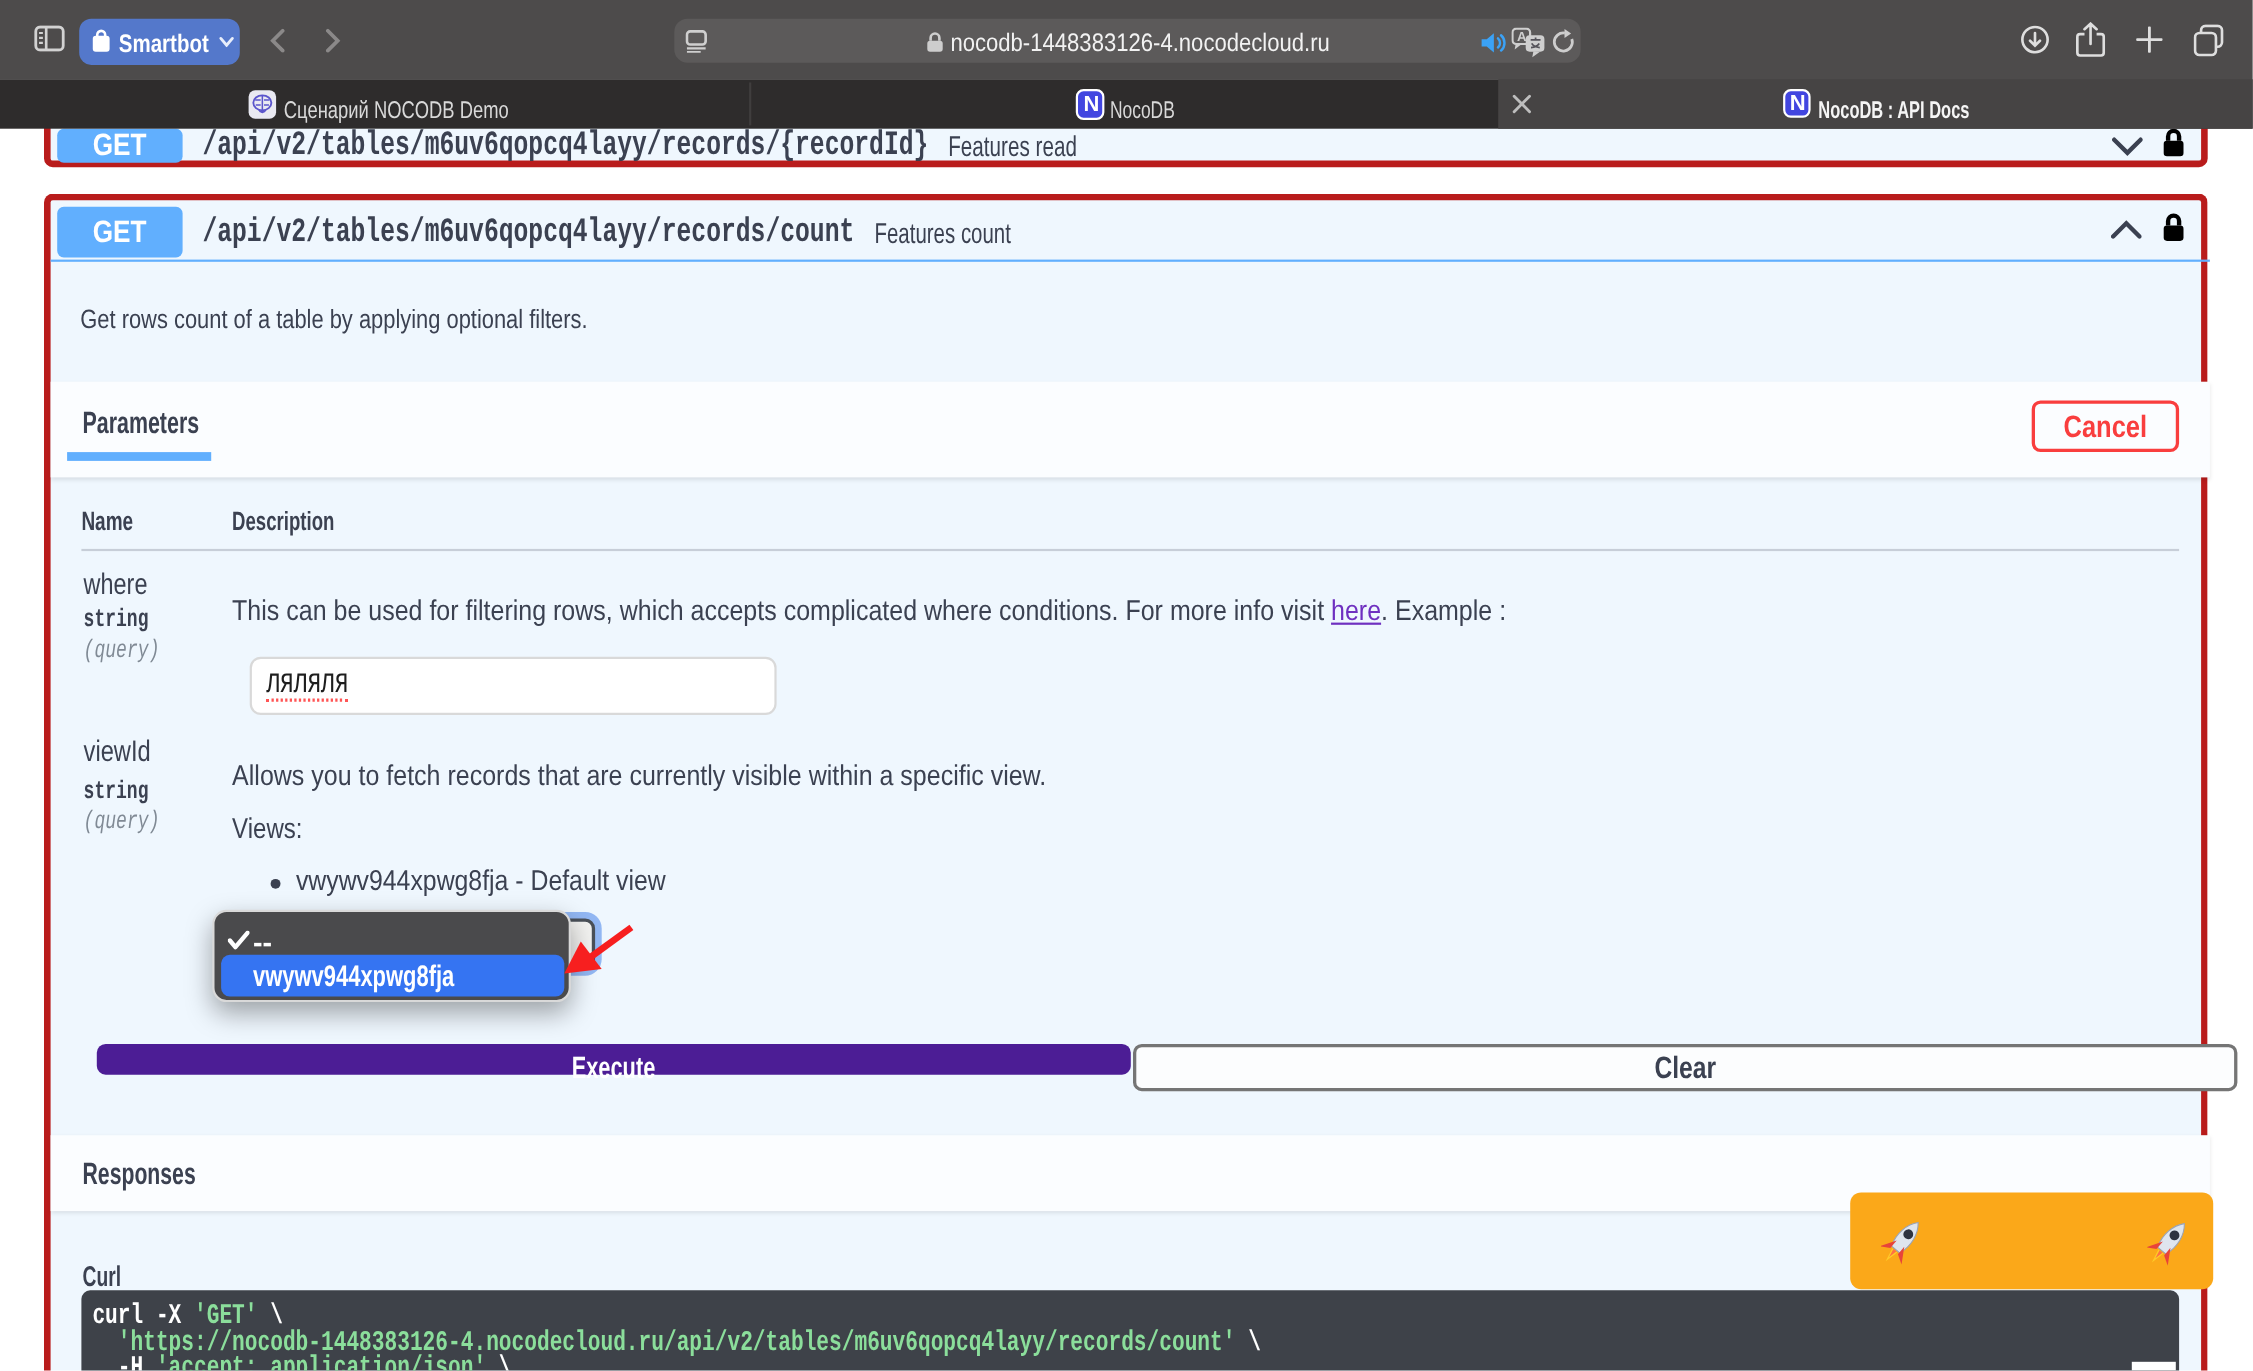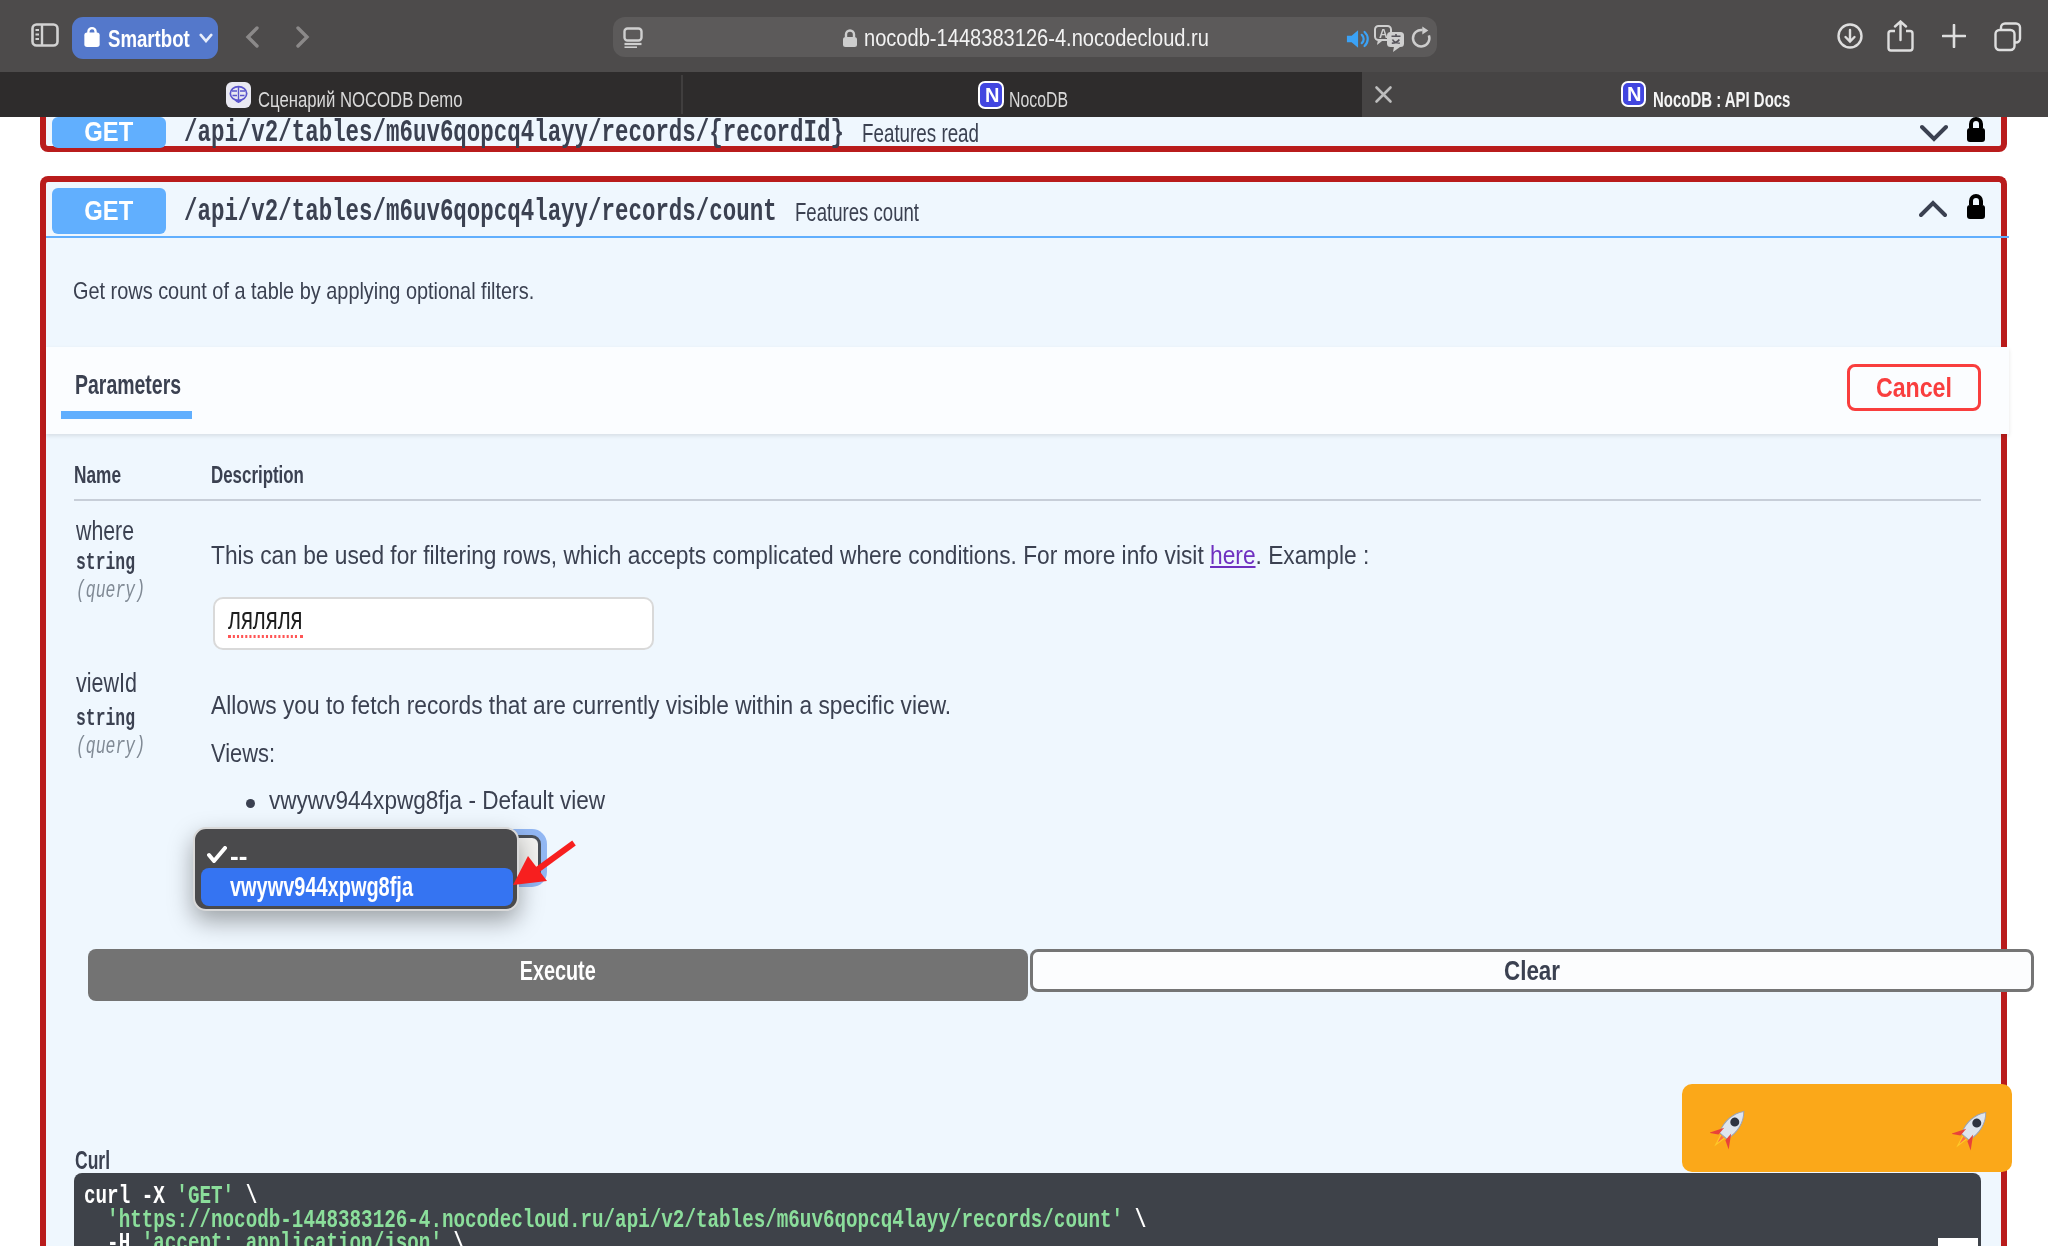--- a/index.html
+++ b/index.html
@@ -41,32 +41,32 @@
   .colh { font-size:24px; font-weight:bold; color:#3b4151; }
   #thr { left:28px; top:317px; width:1907px; height:2px; background:rgba(59,65,81,.22); }
 
   .pname { font-size:27px; color:#3b4151; }
   .ptype { font-family:"Liberation Mono", monospace; font-weight:bold; font-size:23px; color:#3b4151; }
   .pquery { font-family:"Liberation Mono", monospace; font-style:italic; font-size:23px; color:#808a95; }
   .mdesc { font-size:26px; color:#3b4151; }
 
   #chip { left:1332px; top:354px; width:296px; height:39px; background:#e8e8ec; border-radius:8px; }
   #chip span { position:absolute; left:11px; top:6px; font-family:"Liberation Mono", monospace; font-weight:bold; font-size:26px; color:#9012fe; white-space:nowrap; transform:scaleX(.755); transform-origin:0 50%; }
-  #winput { left:167px; top:415px; width:441px; height:53px; background:#fff; border:2px solid #d9d9d9; border-radius:10px; }
+  #winput { left:181px; top:415px; width:479px; height:53px; background:#fff; border:2px solid #d9d9d9; border-radius:10px; }
   #winput span { position:absolute; left:13px; top:3px; font-size:32px; line-height:33px; color:#1e1e1e; border-bottom:3px dotted #f55; transform:scaleX(.69); transform-origin:0 0; }
 
   #bullet { left:200px; top:617px; width:9px; height:9px; border-radius:50%; background:#3b4151; }
 
   #selbox { left:431px; top:653px; width:64px; height:46px; background:#f2f2f0; border:3px solid #4a5058; border-radius:9px; box-shadow:0 0 0 6px #92b7f3; }
   #popup { left:147px; top:645px; width:326px; height:84px; background:#4a4a4c; border-radius:13px; border:2px solid #d9d9d9; box-shadow:0 10px 24px rgba(0,0,0,.35); }
   #poprow { position:absolute; left:6px; top:39px; width:312px; height:38px; background:#3574f2; border-radius:8px; }
   #poprow span { position:absolute; left:29px; top:4px; font-size:27px; font-weight:bold; color:#fff; white-space:nowrap; transform:scaleX(.739); transform-origin:0 50%; }
 
   .bigbtn { border-radius:8px; font-weight:bold; font-size:28px; text-align:center; }
-  #exec { left:42px; top:767px; width:940px; height:52px; background:#737373; color:#fff; line-height:43px; }
+  #exec { left:42px; top:767px; width:940px; height:28px; background:#4c1d95; color:#fff; line-height:43px; }
   #clear { left:984px; top:767px; width:1004px; height:43px; background:#fcfdfe; border:3px solid #757575; color:#3b4151; line-height:38px; }
 
   #rhead { left:0px; top:850px; width:1963px; height:69px; background:#fbfdff; box-shadow:0 2px 4px rgba(0,0,0,.10); }
   #rhead span { position:absolute; left:29px; top:19px; font-size:28px; font-weight:bold; color:#3b4151; white-space:nowrap; transform:scaleX(.689); transform-origin:0 50%; }
   #curlh { left:29px; top:963px; font-size:26px; font-weight:bold; color:#3b4151; transform:scaleX(.673); }
   #code { left:28px; top:991px; width:1907px; height:100px; background:#3e4249; border-radius:8px 8px 0 0; overflow:hidden; }
   .cl { position:absolute; left:10px; font-family:"Liberation Mono", monospace; font-weight:bold; font-size:26px; color:#fff; white-space:pre; transform:scaleX(0.74); transform-origin:0 50%; }
   .grn { color:#8bde9b; }
   #sbar { left:1938px; top:1238px; width:40px; height:8px; background:#fff; z-index:5; }
 
@@ -144,20 +144,23 @@
         </div>
     </div>
     <svg class="abs" style="left:455px; top:655px;" width="78" height="55" viewBox="0 0 78 55">
       <path d="M73 6 L36 33" stroke="#f71f1f" stroke-width="6"></path>
       <path d="M12 48 L27 19 L46 44 Z" fill="#f71f1f"></path>
     </svg>
 
     <div class="abs bigbtn" id="exec"><span class="tc" style="transform:scaleX(.708);">Execute</span></div>
     <div class="abs bigbtn" id="clear"><span class="tc" style="transform:scaleX(.8);">Clear</span></div>
 
+    <div class="abs" id="rhead">
+        <span>Responses</span>
+      </div>
     <div class="t" id="curlh">Curl</div>
     <div class="abs" id="code">
       <div class="cl" style="top:8px;"><span>curl -X </span><span class="grn">'GET'</span><span> \</span></div>
       <div class="cl" style="top:32px;"><span>  </span><span class="grn">'https://nocodb-1448383126-4.nocodecloud.ru/api/v2/tables/m6uv6qopcq4layy/records/count'</span><span> \</span></div>
       <div class="cl" style="top:55px;"><span>  -H </span><span class="grn">'accept: application/json'</span><span> \</span></div>
     </div>
   </div>
   <div class="abs" id="sbar"></div>
 
   <div class="abs" id="hiring">

